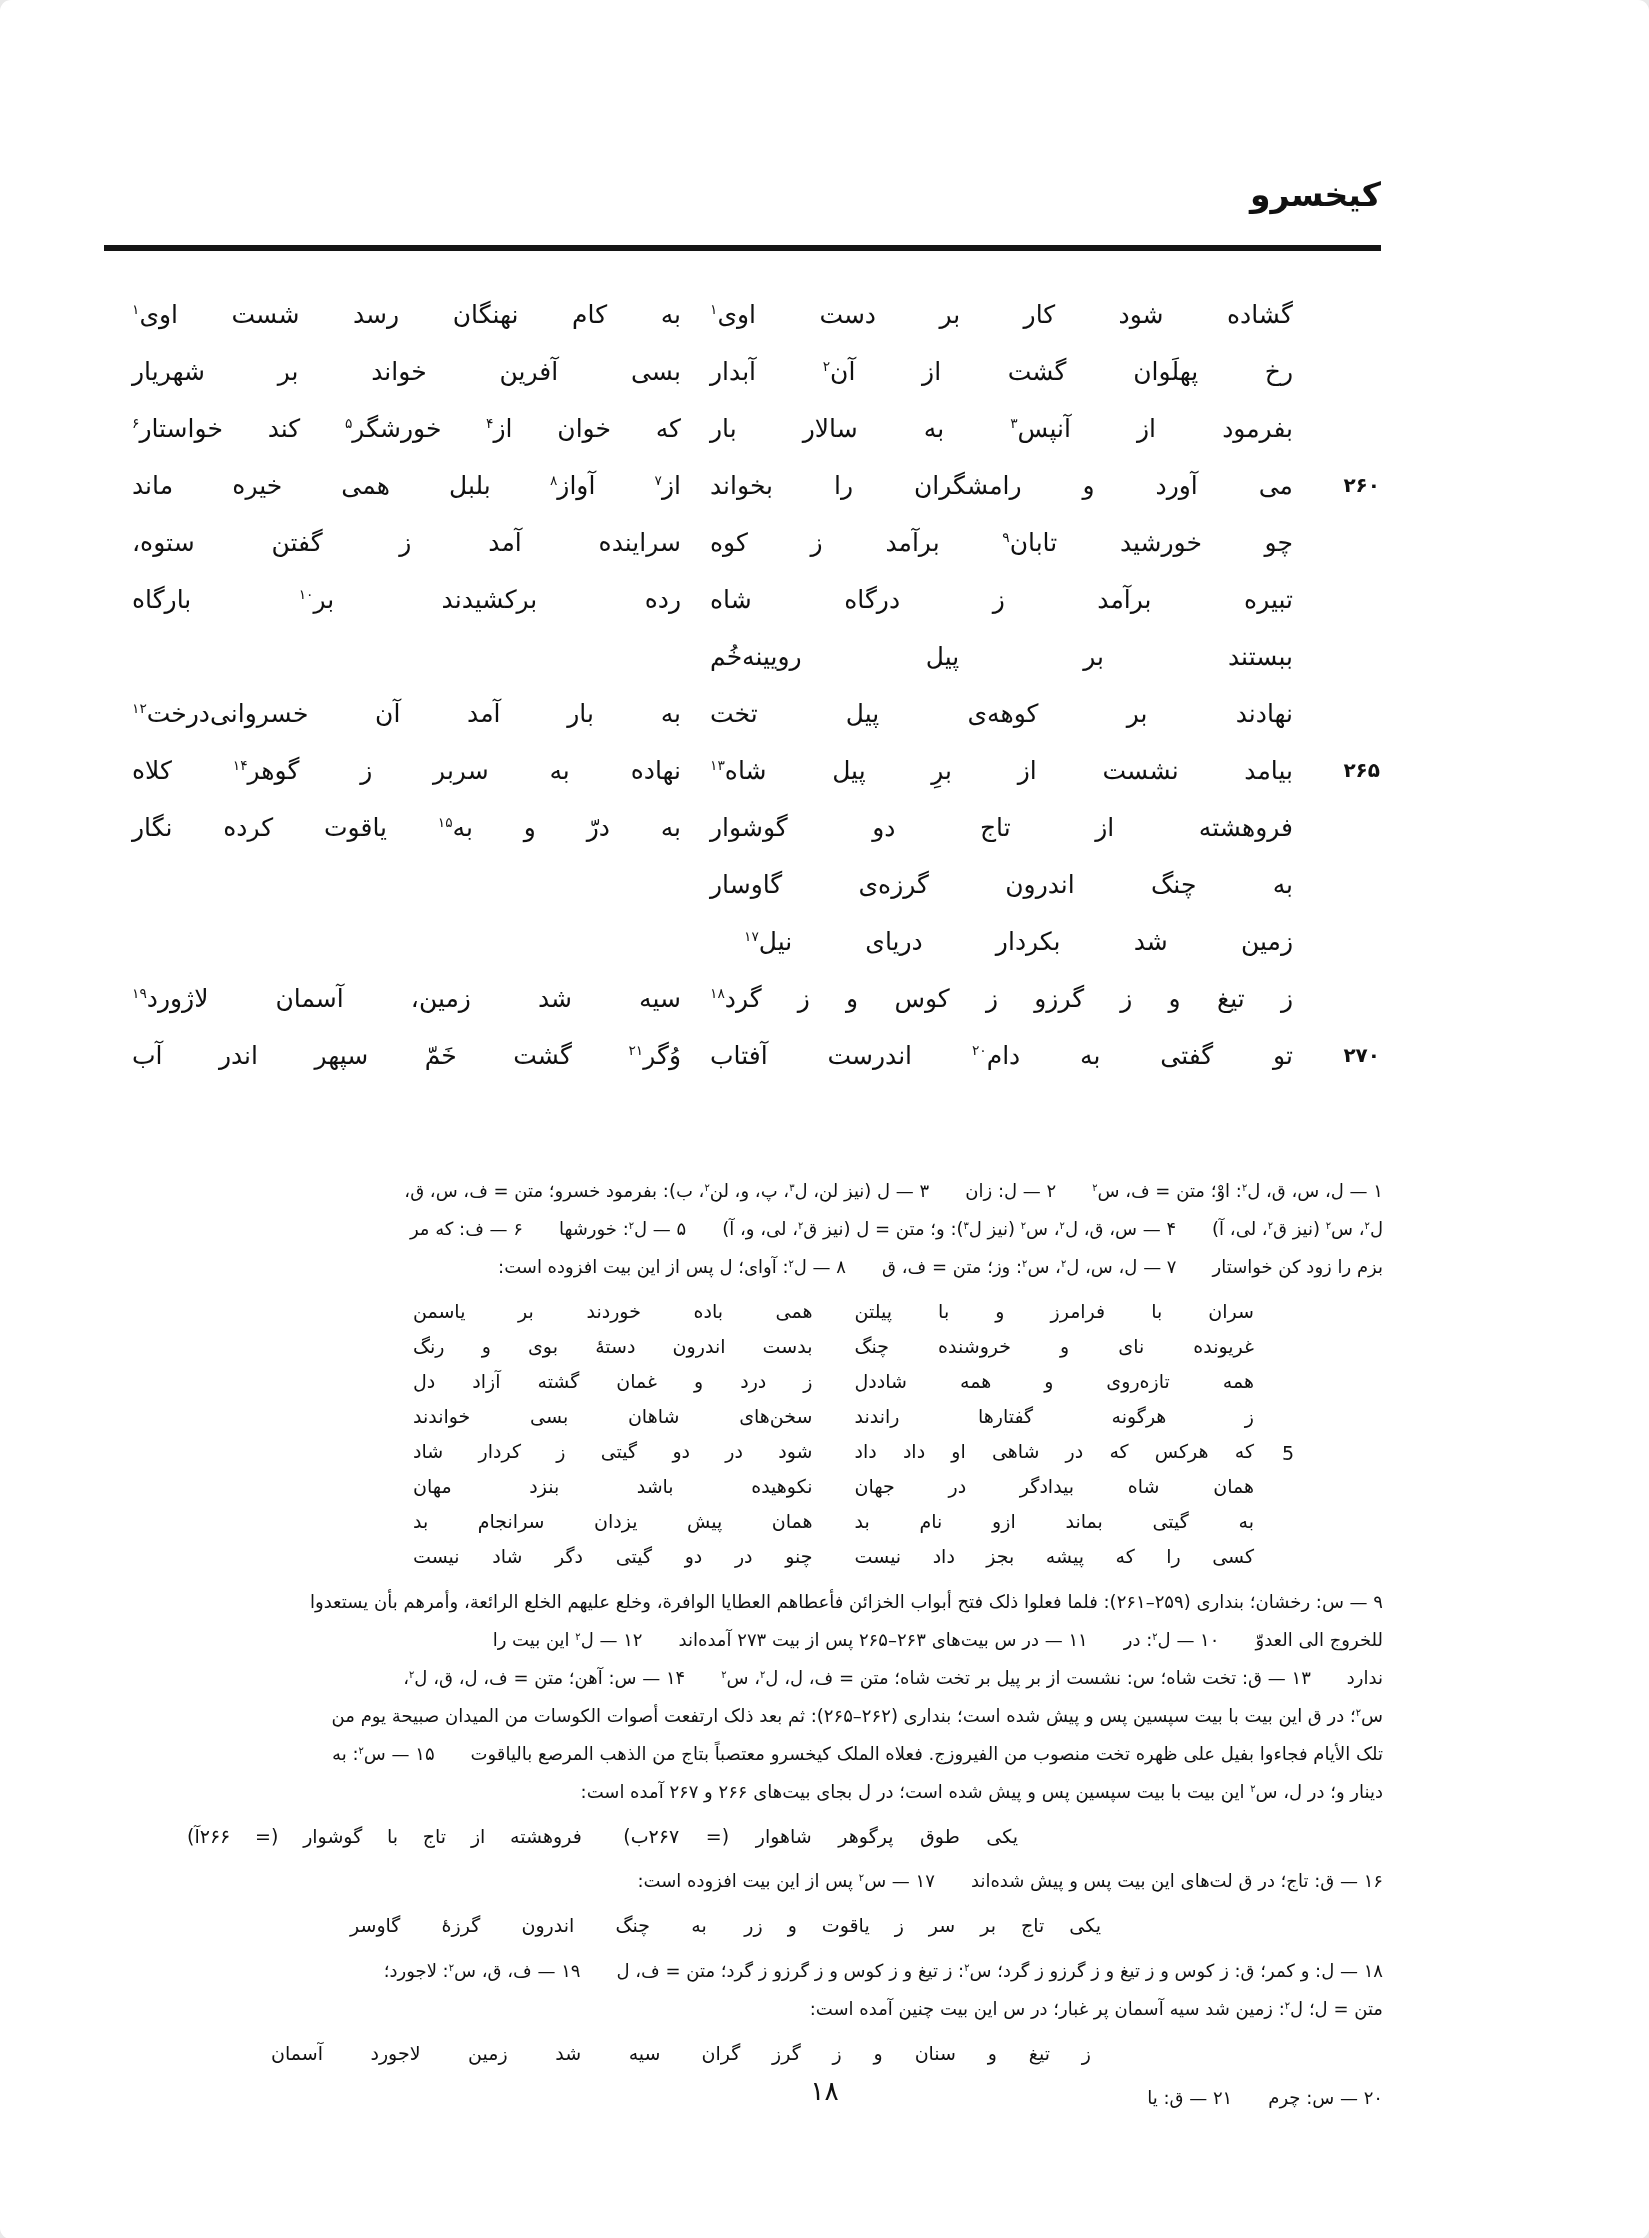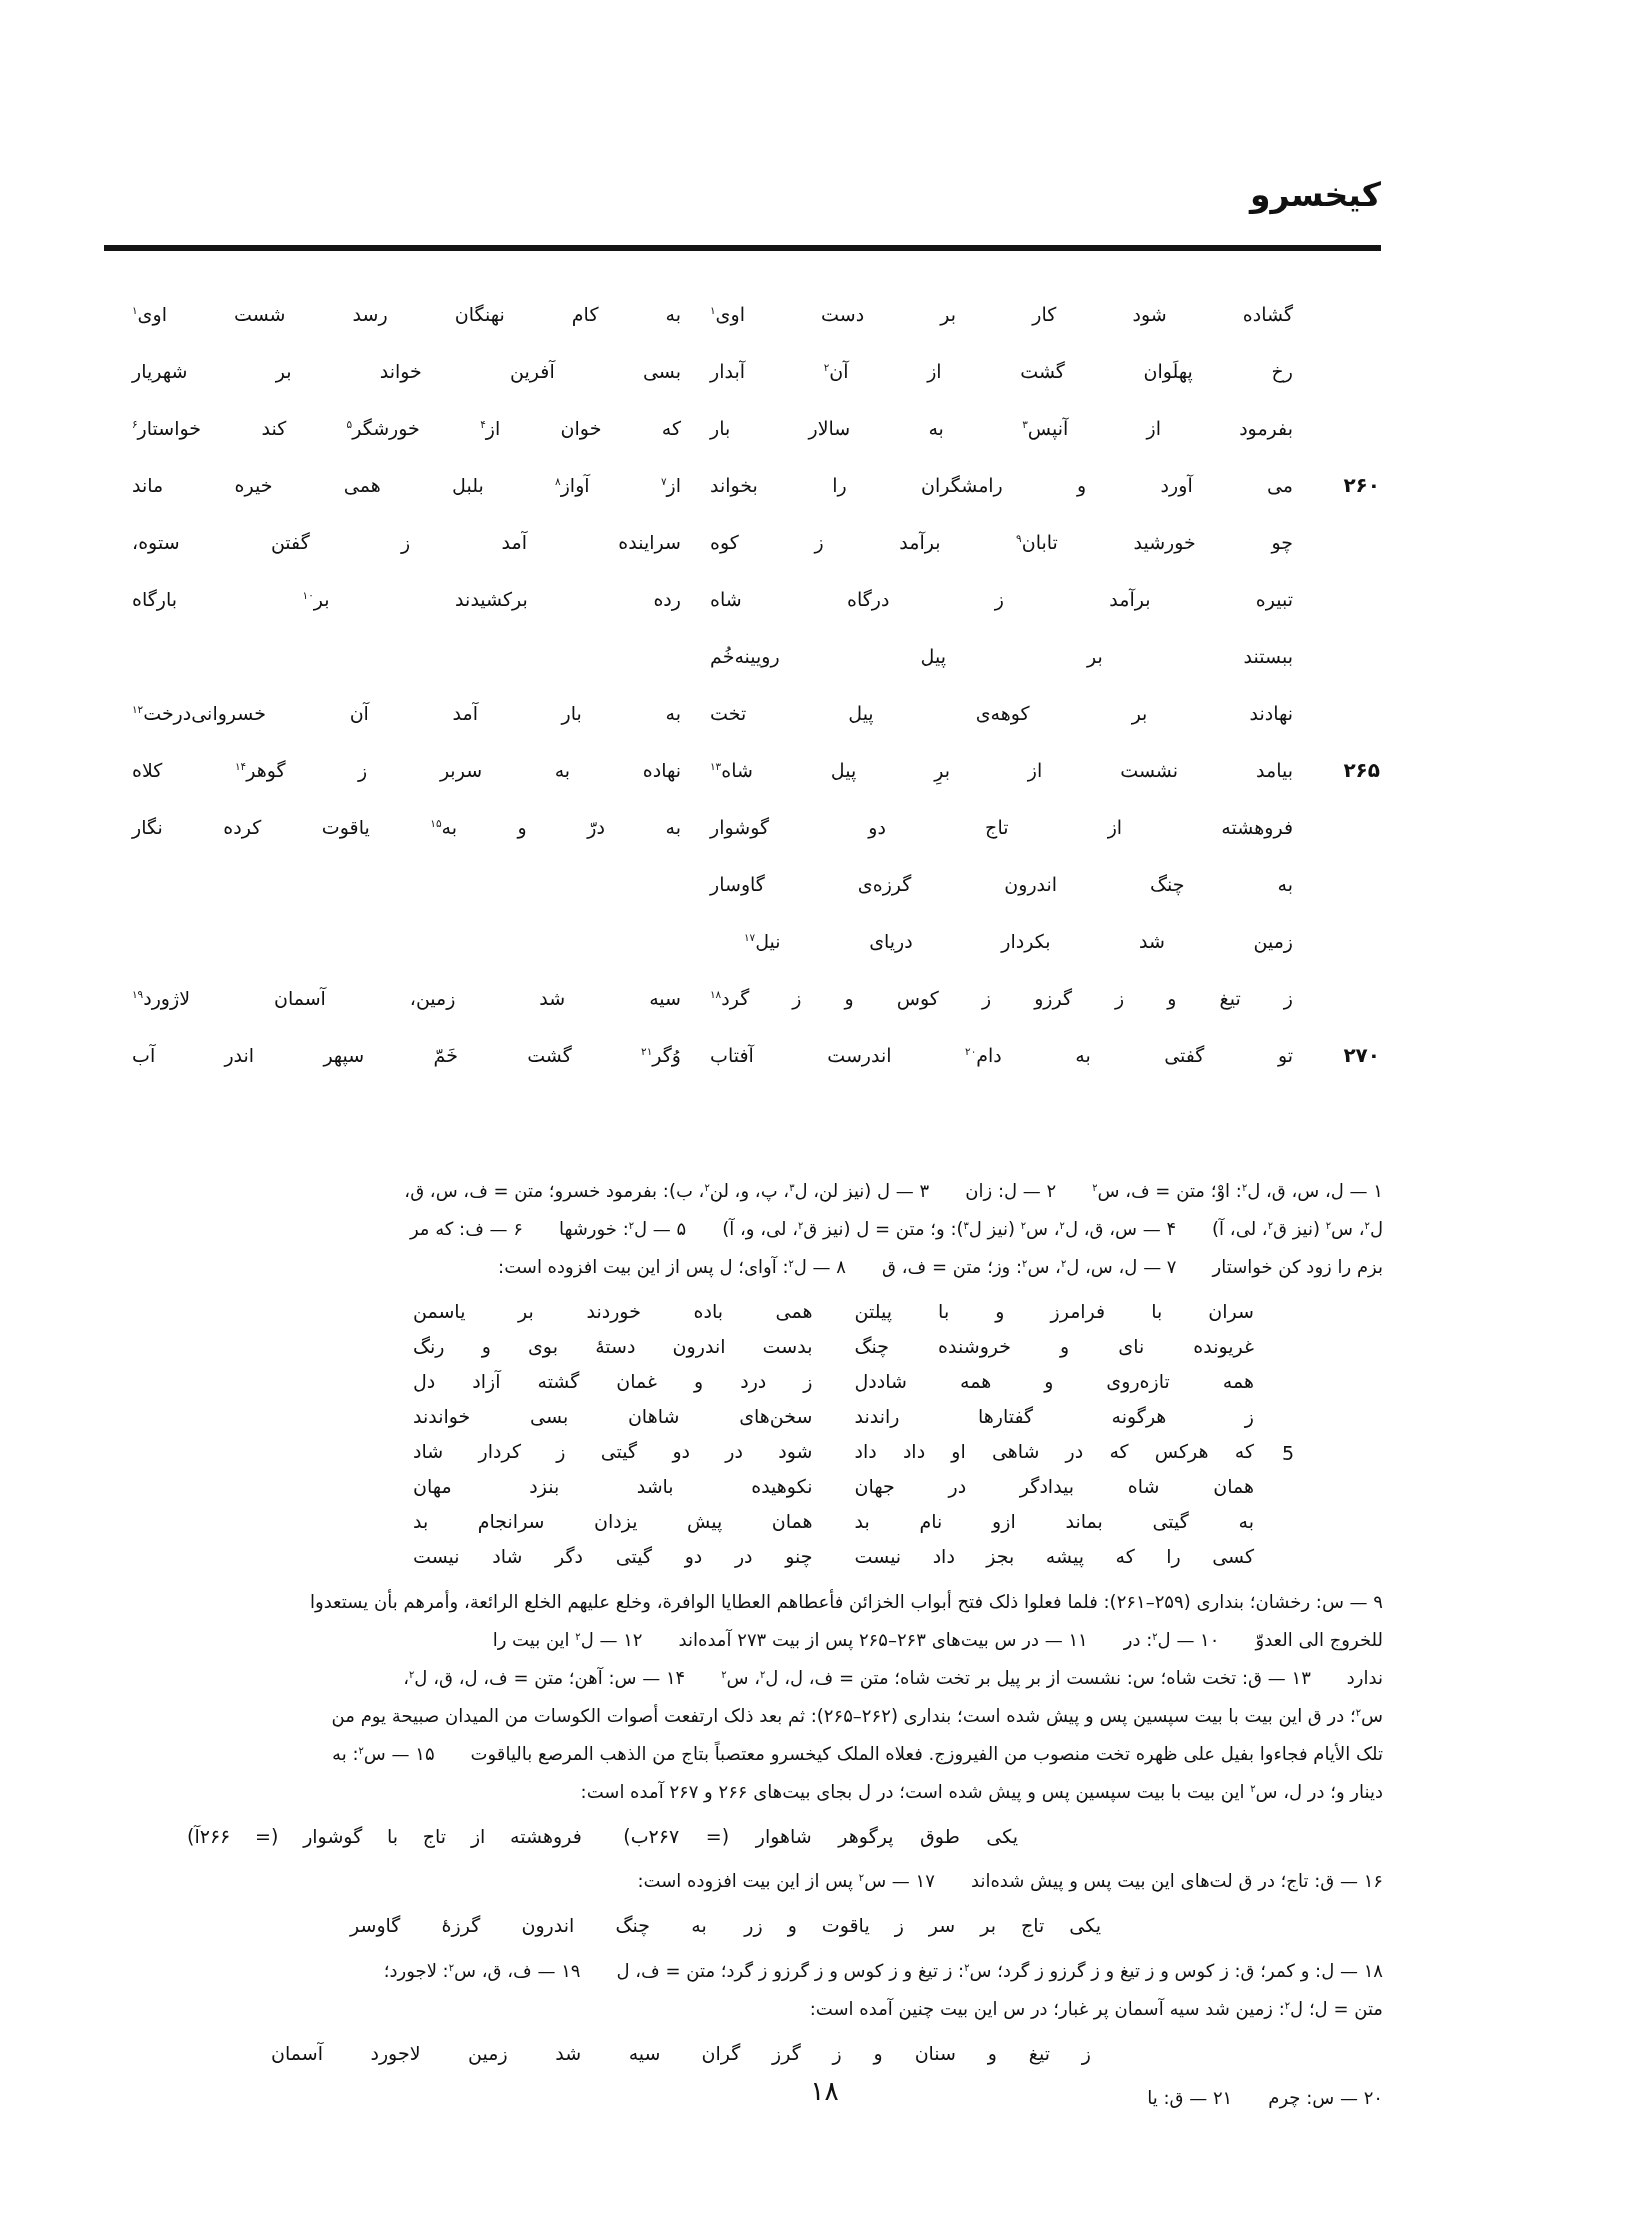--- a/index.html
+++ b/index.html
@@ -1,31 +1,31 @@
 <!DOCTYPE html>
 <html lang="fa" dir="rtl" style="font-size:11px"><head>
 <meta charset="utf-8">
 <style>
   html,body{margin:0;padding:0;background:#e9e9e9;}
   .page{
     position:relative;width:1649px;height:2239px;background:#ffffff;
-    font-family:"DejaVu Sans",sans-serif;color:#111;direction:rtl;overflow:hidden;
+    font-family:"DejaVu Sans",sans-serif;color:#111;direction:rtl;overflow:hidden;border-radius:11px;
   }
   .header-title{
     position:absolute;top:175px;right:268px;font-size:33px;font-weight:bold;
     letter-spacing:0.7px;
   }
   .rule{position:absolute;top:245px;right:268px;width:1277px;height:5.6px;background:#141414;}
 
   
   .poem{position:absolute;top:286px;right:269px;width:1248px;}
   .verse-row{display:flex;direction:rtl;height:57px;}
   .verse-row > div{line-height:57px;}
   .vnum{flex:none;width:64px;margin-left:23px;font-size:20px;font-weight:bold;text-align:right;}
-  .hemi{font-size:19px;text-align:justify;text-align-last:justify;overflow:visible;}
+  .hemi{font-size:25px;text-align:justify;text-align-last:justify;overflow:visible;}
   .hemi-a{flex:none;width:583px;margin-left:29px;font-family:Liberation Serif, serif;}
   .hemi-b{flex:none;width:549px;}
   sup{font-size:.55em;line-height:0;vertical-align:.65em;}
 
   
   .footnotes{position:absolute;top:1172px;right:266px;width:1279px;font-size:18px;}
   .fn-line{line-height:38px;text-align:right;white-space:nowrap;}
   .fn-block{margin:8.3px 0;}
   .fnv-line{position:relative;display:flex;direction:rtl;justify-content:space-between;line-height:35px;font-size:19px;}
   .fnv-line .h{width:47.5%;text-align:justify;text-align-last:justify;}

